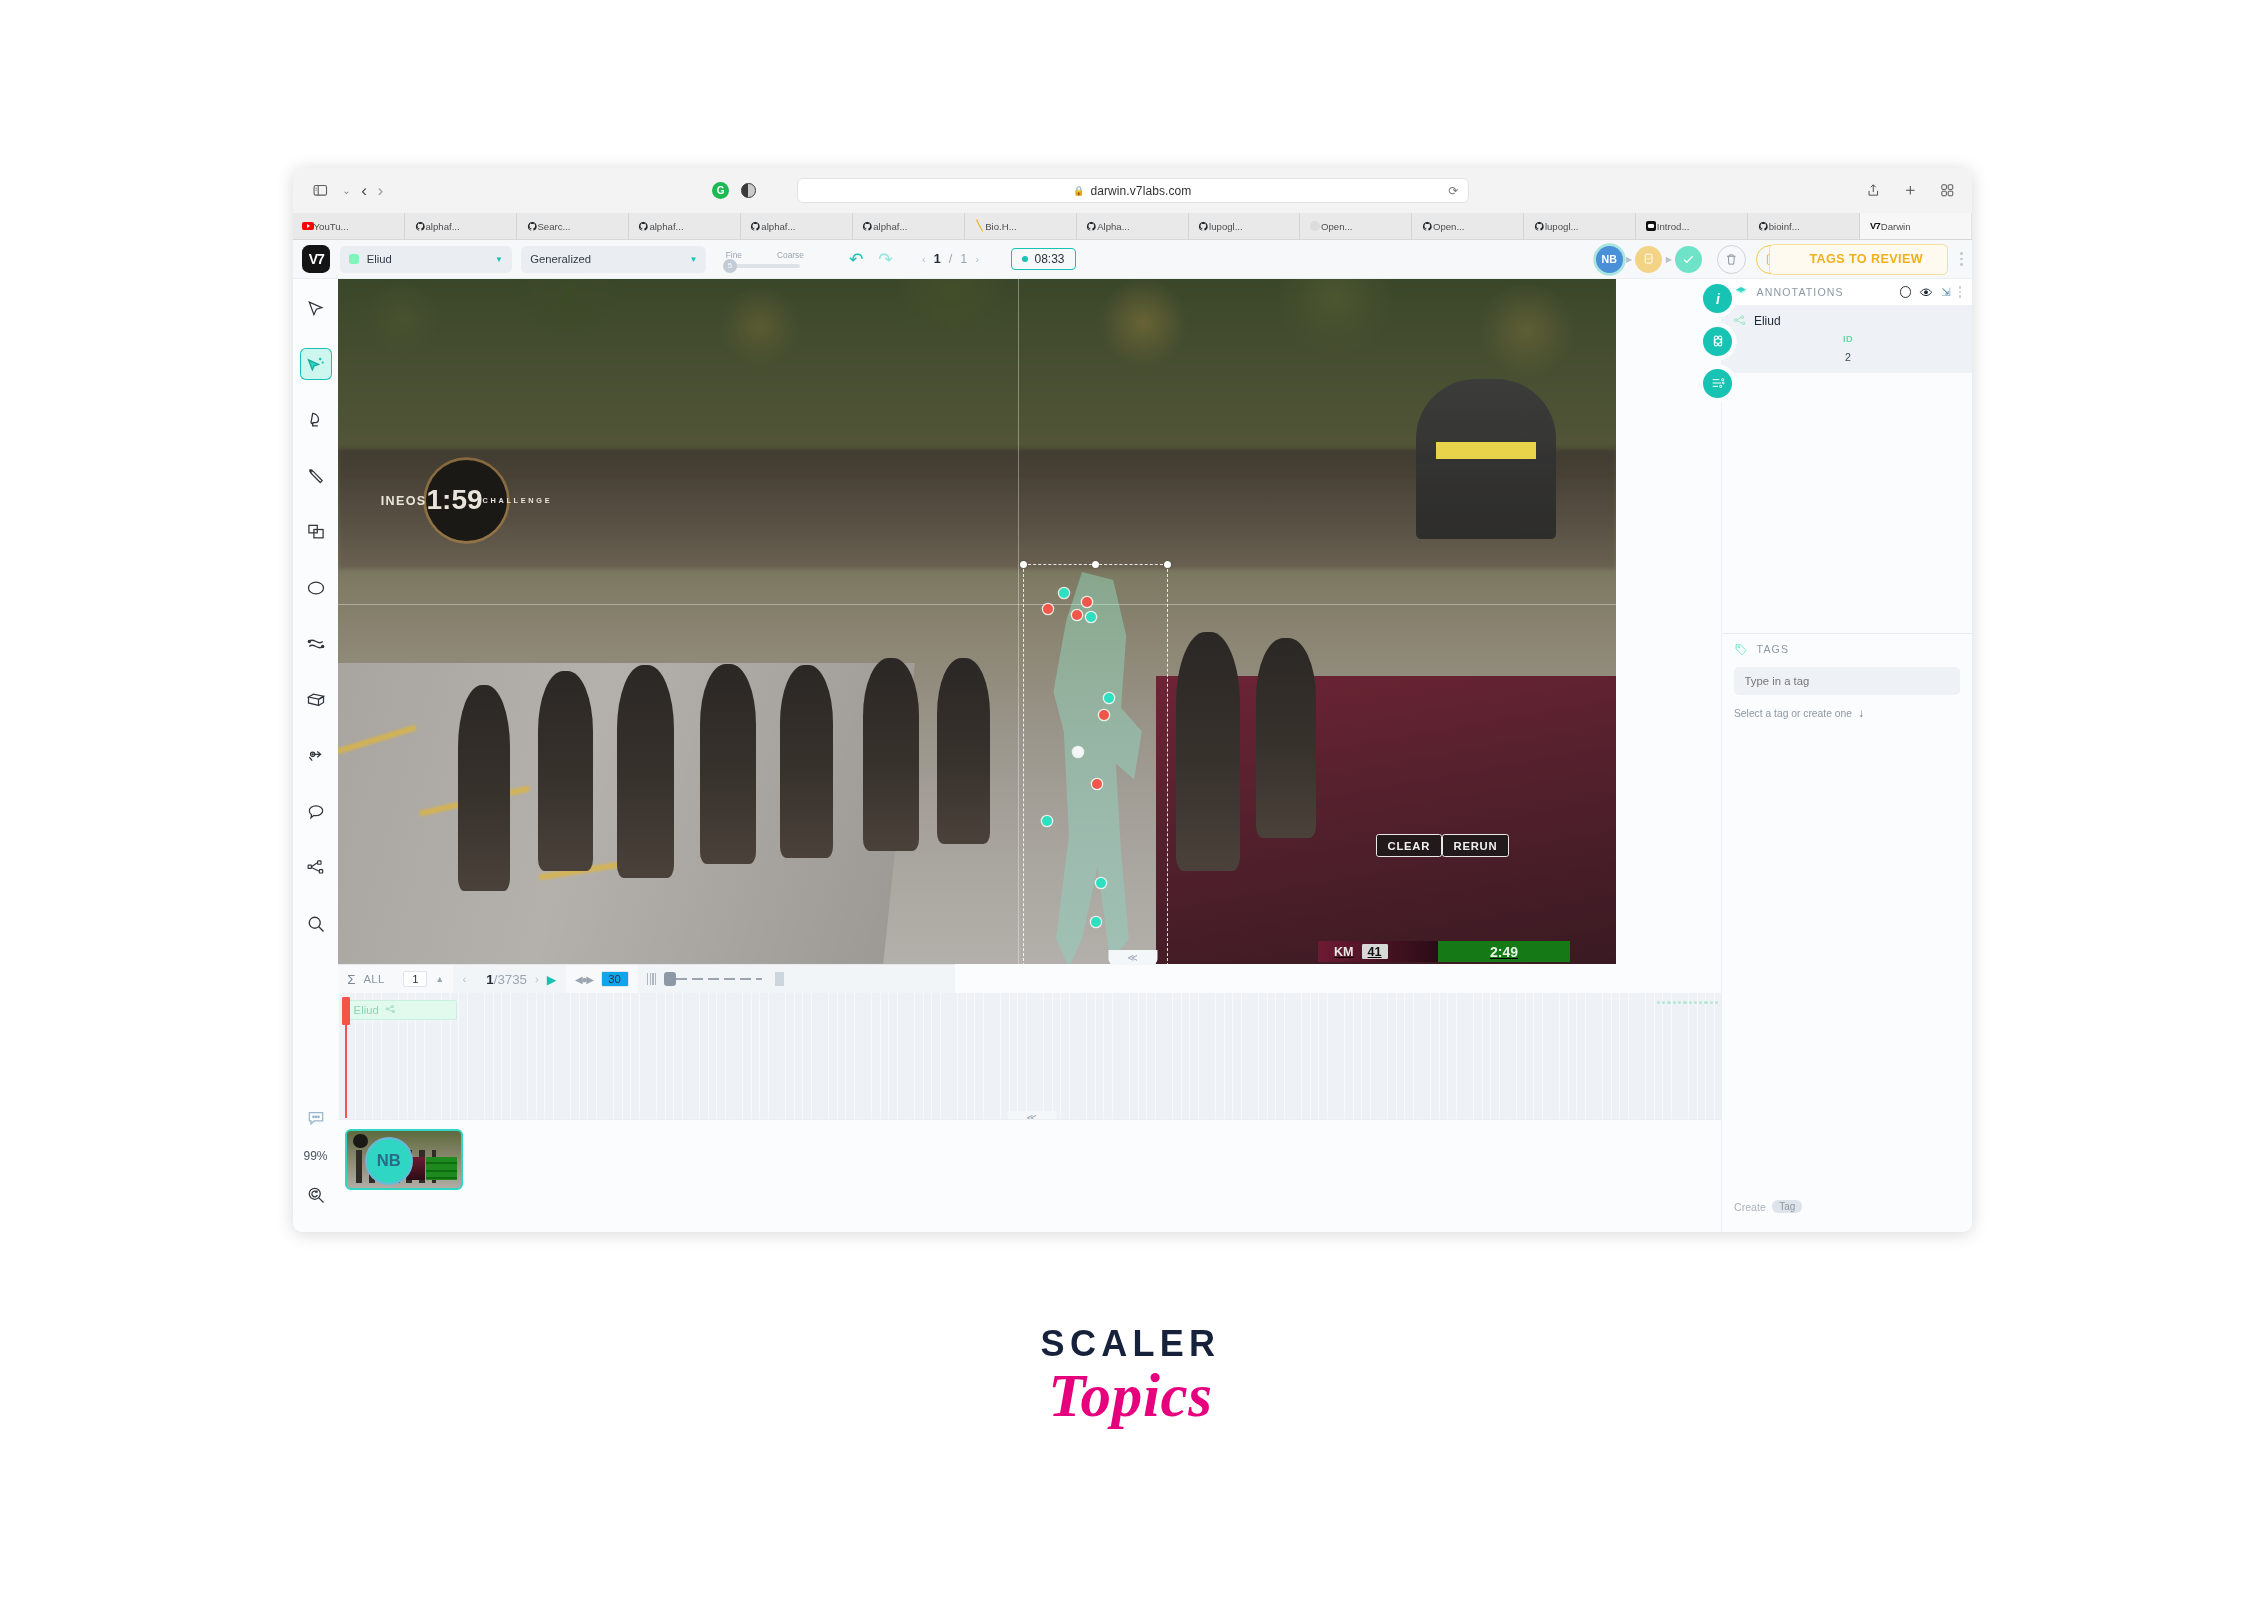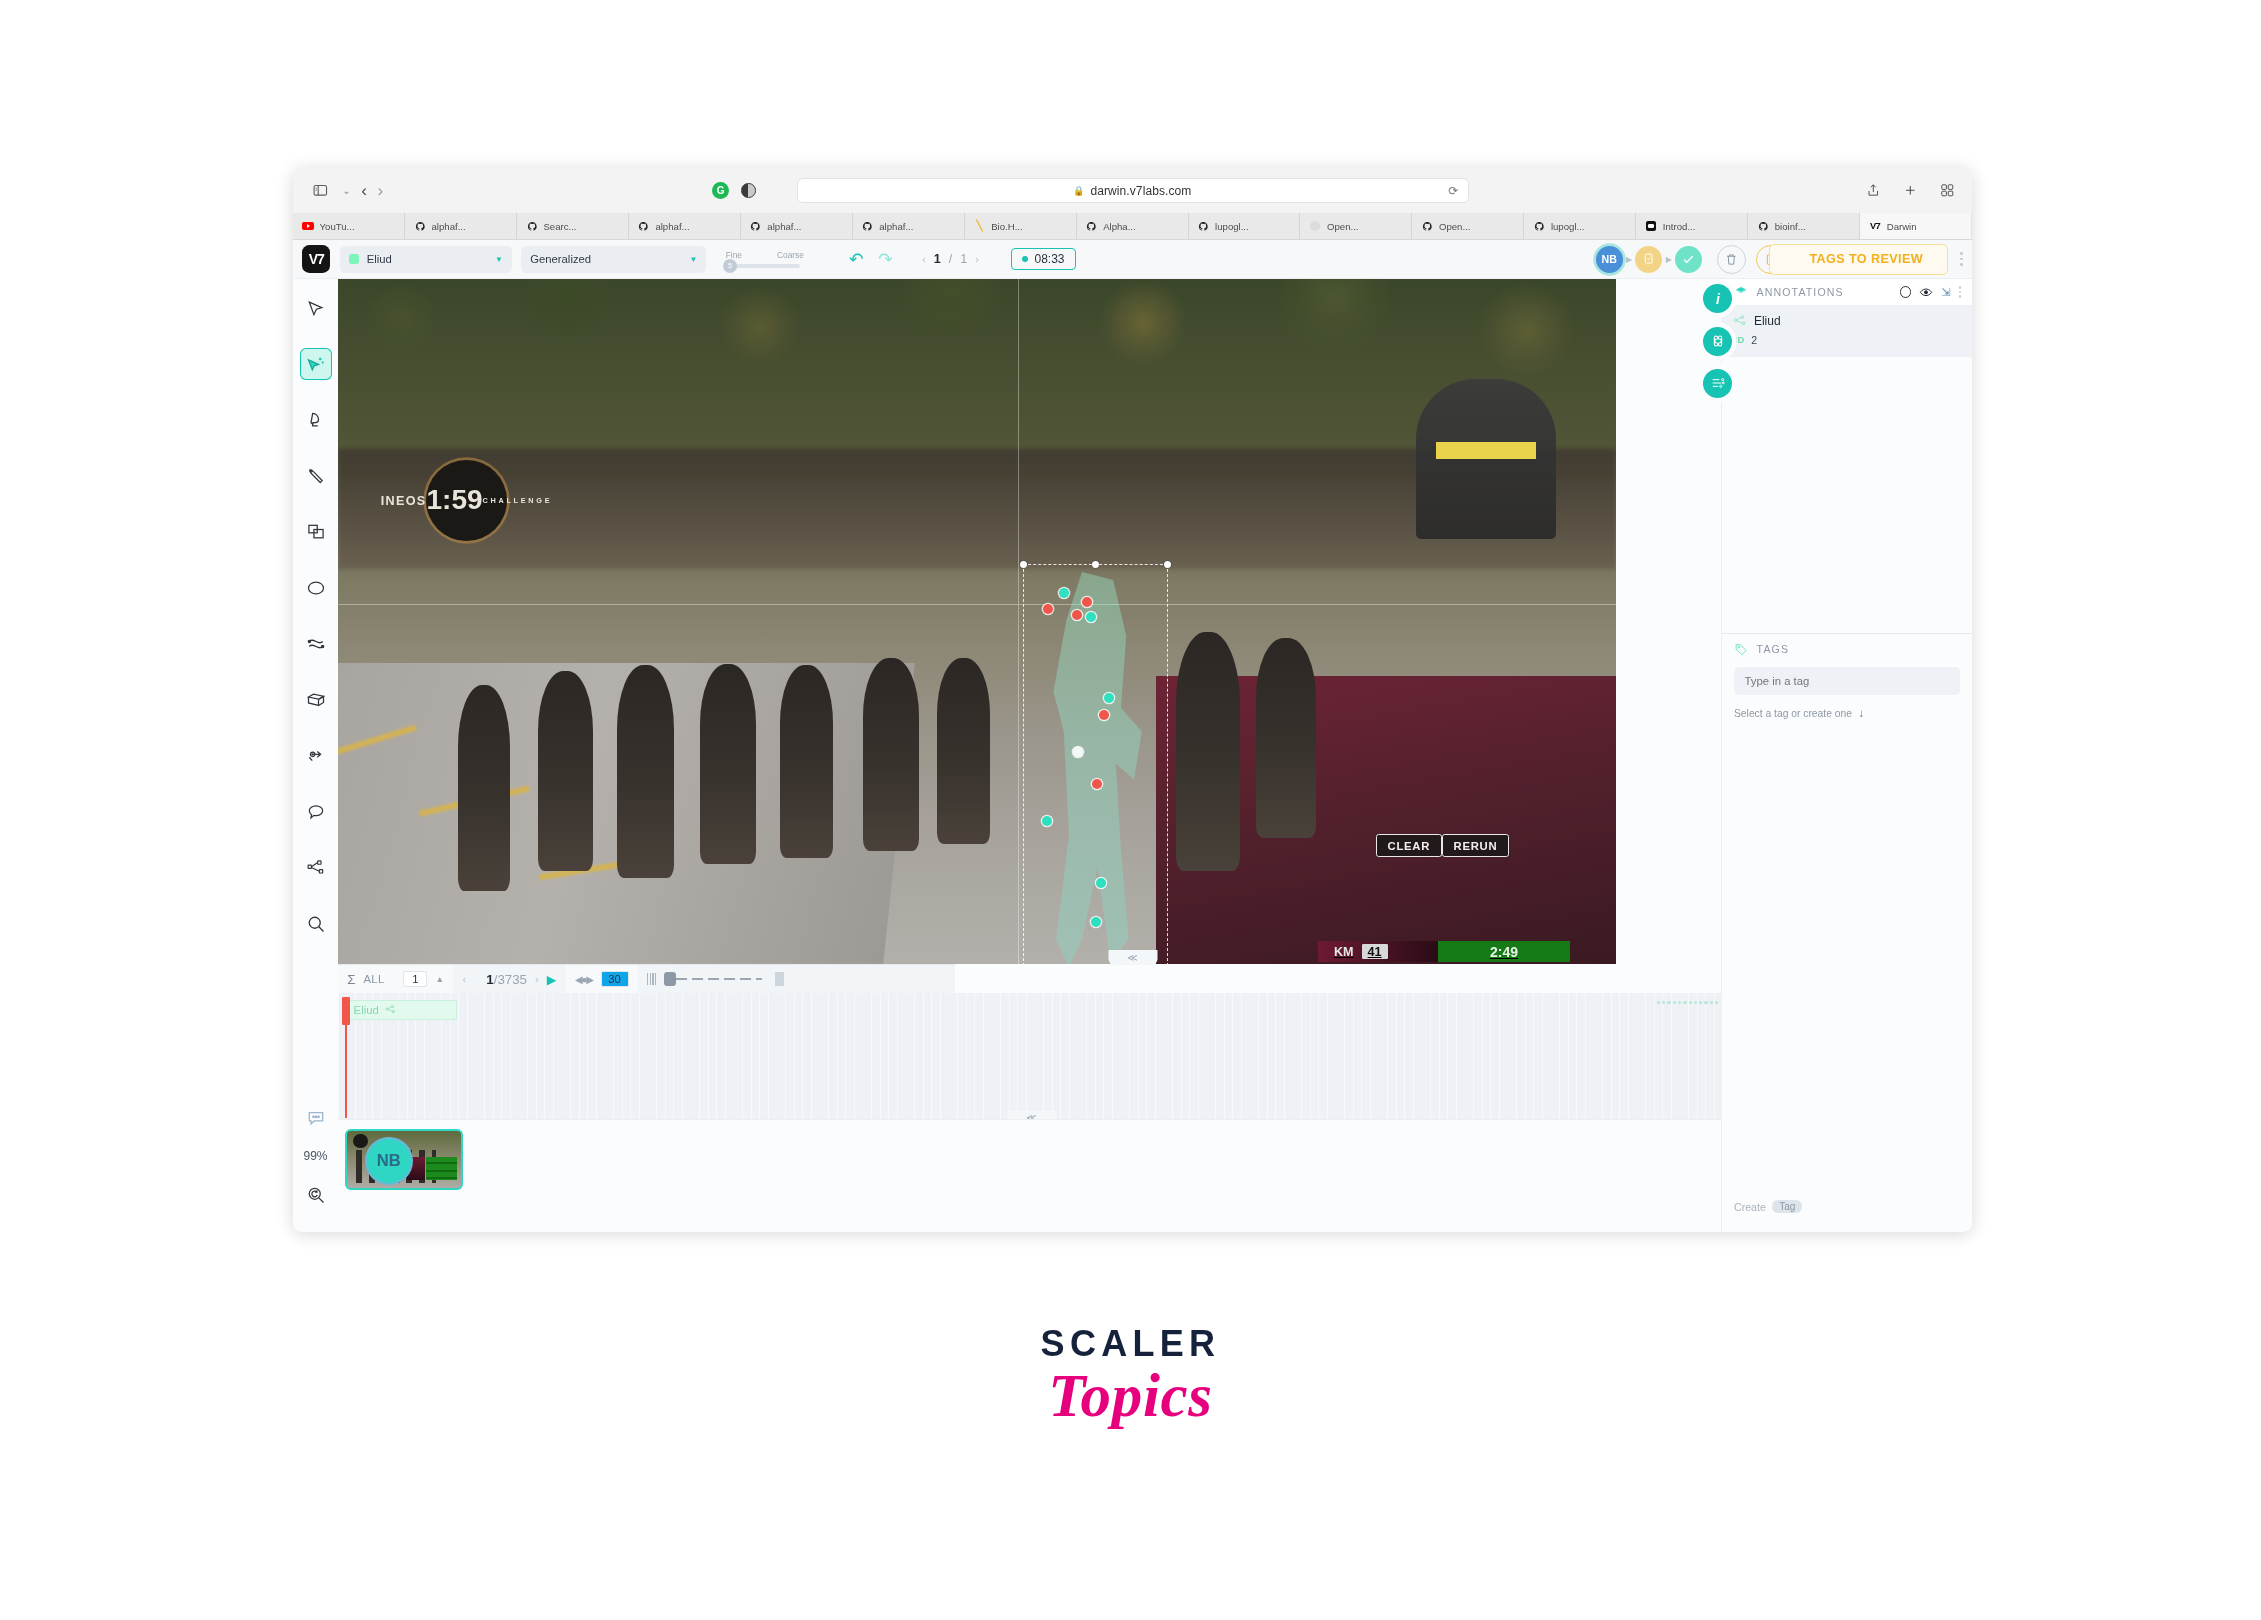--- a/index.html
+++ b/index.html
@@ -56,21 +56,21 @@
 
   
   #tab-strip {
     height: 27px;
     background:#e9e9e9;
     display:flex; align-items:stretch;
     border-bottom:0.7px solid #d7d7d7;
   }
   .tab {
     flex:1 1 0; min-width:0;
-    display:flex; align-items:center; gap:6px;
+    display:flex; align-items:center; 
     padding:0 9.3px;
     font-size:9.6px; color:#4d4d50;
     border-right:0.7px solid #d5d5d5;
     background:#e9e9e9;
     overflow:hidden; white-space:nowrap;
   }
   .tab.active { background:#f7f7f7; border-right-color:#e3e3e3;}
   .tab .fav { width:11.3px; height:11.3px; flex:none; display:flex; align-items:center; justify-content:center;}
   .tab .lbl { overflow:hidden; text-overflow:clip; }
   .fav-gh svg { width:10.6px; height:10.6px; }
@@ -382,21 +382,21 @@
   .hdr-circle { width:11.3px;height:11.3px;border-radius:50%;border:1.2px solid #2b3440;}
   .hdr-eye { width:14px;height:8.6px; color:#1f2833;}
   .hdr-exp { color:#5d8fb3; font-size:11.3px;}
   .hdr-kebab { display:flex;flex-direction:column;gap:2px;}
   .hdr-kebab i{width:2.7px;height:2.7px;border-radius:50%;background:#c3cbd3;display:block;}
 
   #anno-list { background:#eef2f6; }
   #anno-item { padding:8px 10.6px 10.6px; }
   .anno-row1 { display:flex; align-items:center; gap:7.3px; }
   .anno-row1 .nm { font-size:12px; color:#1f2833; }
-  .anno-row2 { display:flex; align-items:center; gap:6.7px; margin-top:6px; padding-left:2px;}
+  .anno-row2 { display:flex; align-items:center; gap:6.7px; margin-top:6px; padding-left:2px;flex-direction:column;}
   .id-tag { color:#6fd6a6; font-size:9.3px; font-weight:bold; letter-spacing:0.3px;}
   .id-val { color:#3c4652; font-size:10.6px;}
 
   #panel-divider { position:absolute; left:0; right:0; top:354px; height:0.7px; background:#e7ebef;}
 
   #tags-section { position:absolute; left:0; right:0; top:363px; padding:0 12px; }
   #tags-header { display:flex; align-items:center; gap:8px; }
   #tags-header .ttl { font-size:10.6px; letter-spacing:1.1px; color:#8d98a4; }
   .tag-ico { width:14.6px;height:14.6px; }
   #tag-input {

